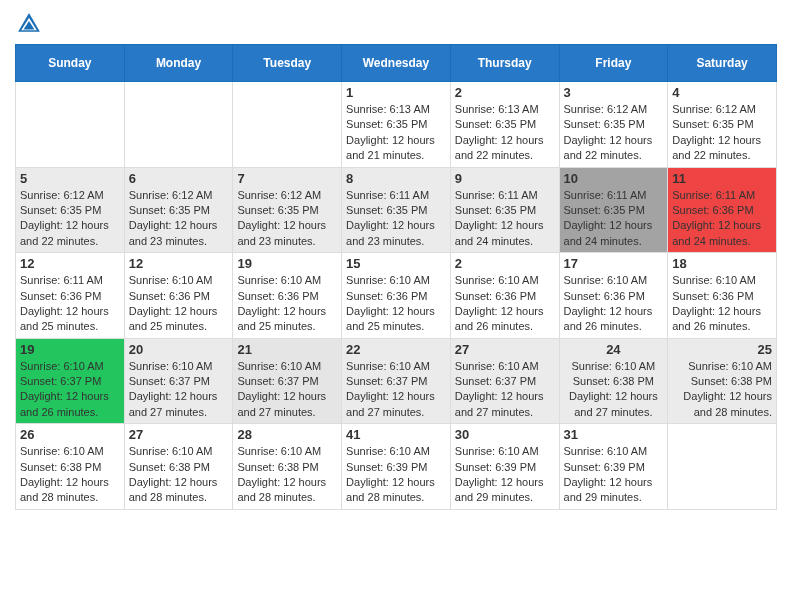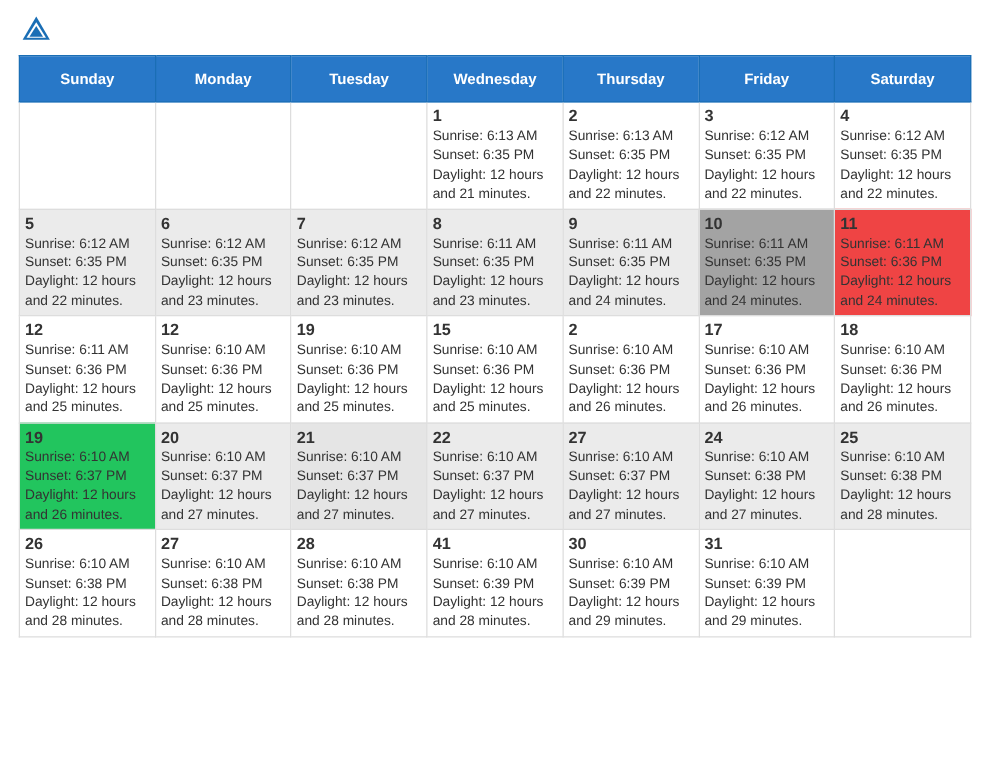--- a/index.html
+++ b/index.html
@@ -229,25 +229,25 @@
             <div class="day-info">Sunrise: 6:10 AM<br>Sunset: 6:37 PM<br>Daylight: 12 hours and 27 minutes.</div>
           </td>
           <td style="background-color: rgb(235, 235, 235); margin-top: 24px;">
             <span class="day-num">22</span>
             <div class="day-info">Sunrise: 6:10 AM<br>Sunset: 6:37 PM<br>Daylight: 12 hours and 27 minutes.</div>
           </td>
           <td style="background-color: rgb(235, 235, 235);">
             <span class="day-num">27</span>
             <div class="day-info">Sunrise: 6:10 AM<br>Sunset: 6:37 PM<br>Daylight: 12 hours and 27 minutes.</div>
           </td>
-          <td style="background-color: rgb(235, 235, 235);">
+          <td style="background-color: rgb(235, 235, 235); text-align: center;">
             <span class="day-num">24</span>
             <div class="day-info">Sunrise: 6:10 AM<br>Sunset: 6:38 PM<br>Daylight: 12 hours and 27 minutes.</div>
           </td>
-          <td style="background-color: rgb(235, 235, 235);">
+          <td style="background-color: rgb(235, 235, 235); text-align: right;">
             <span class="day-num">25</span>
             <div class="day-info">Sunrise: 6:10 AM<br>Sunset: 6:38 PM<br>Daylight: 12 hours and 28 minutes.</div>
           </td>
         </tr>
         <tr>
           <td>
             <span class="day-num">26</span>
             <div class="day-info">Sunrise: 6:10 AM<br>Sunset: 6:38 PM<br>Daylight: 12 hours and 28 minutes.</div>
           </td>
           <td>

